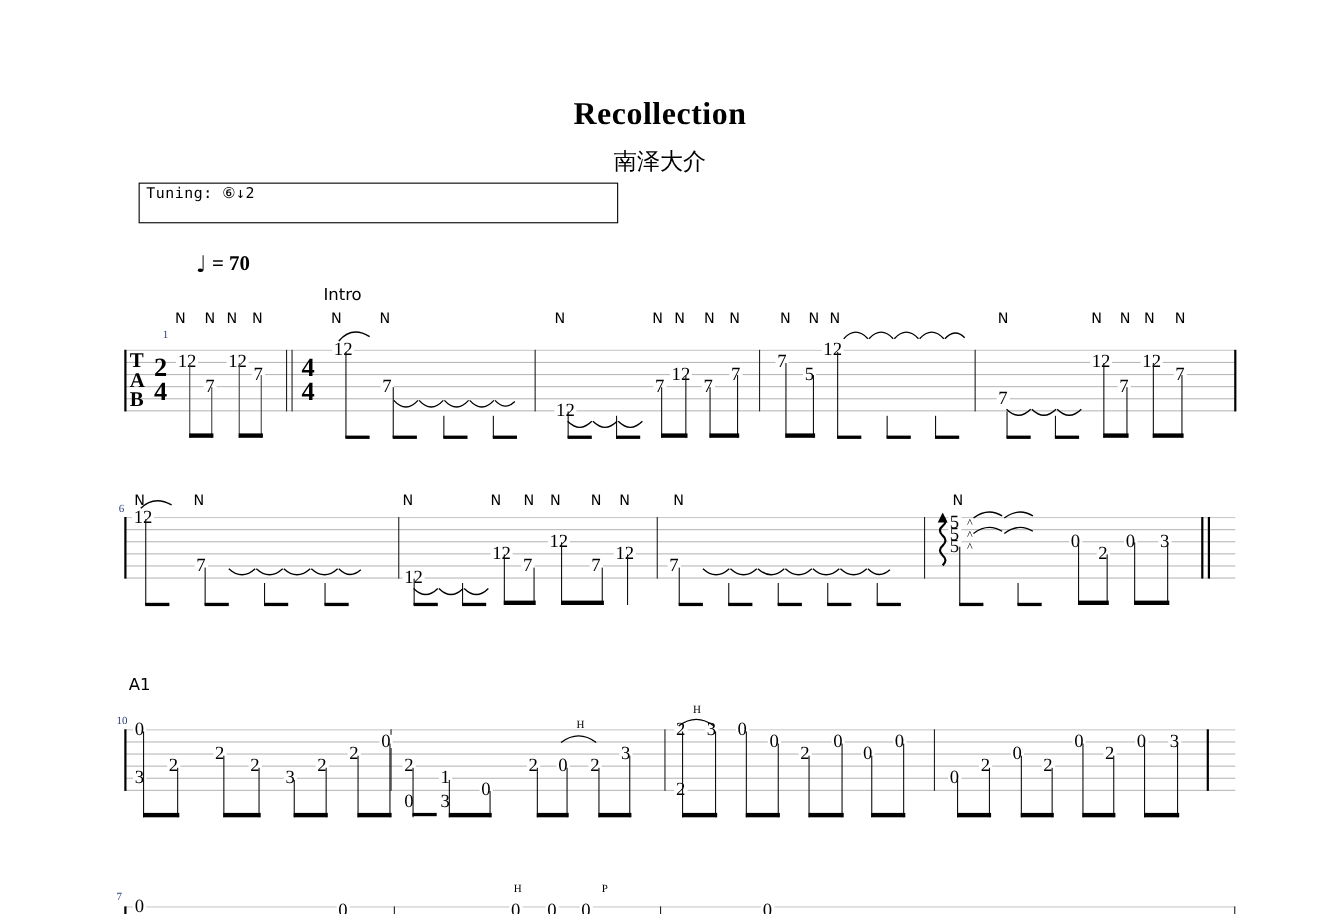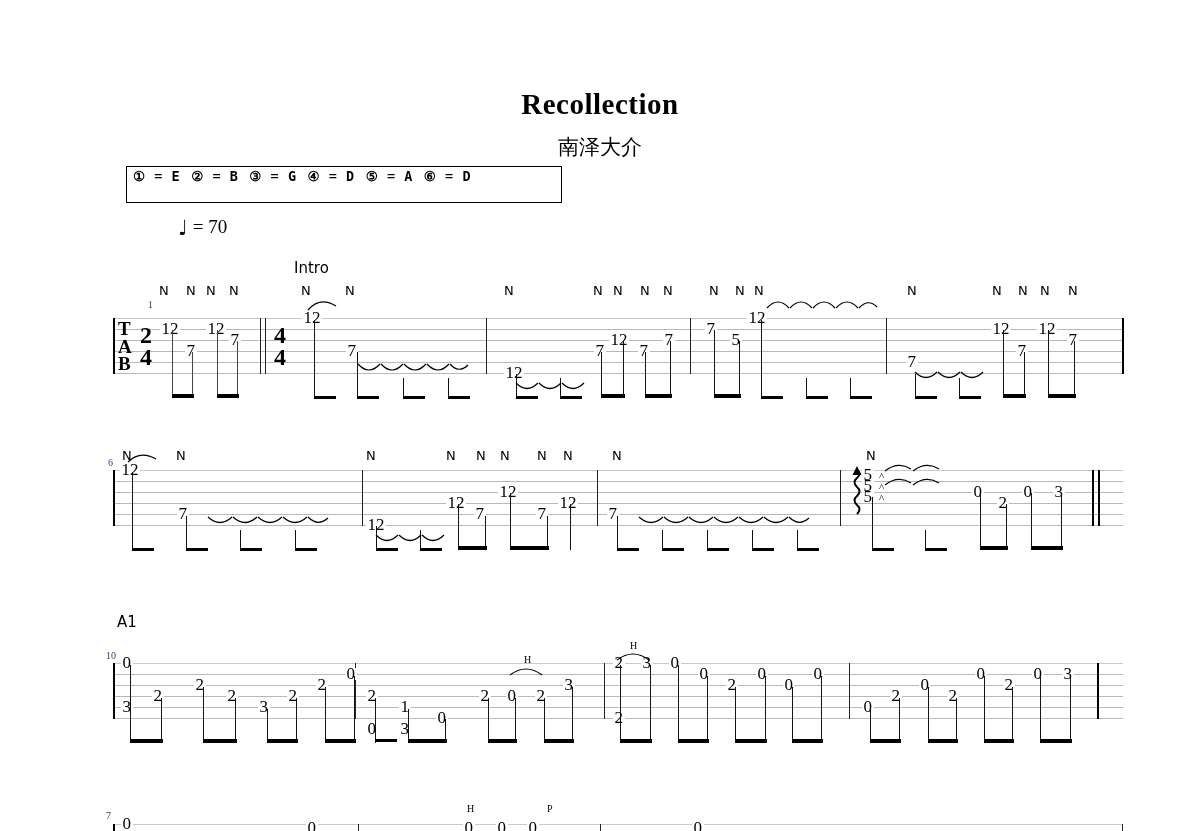--- a/index.html
+++ b/index.html
@@ -11,22 +11,22 @@
          font-family:"Liberation Serif", serif;font-weight:bold;font-size:29px;
          letter-spacing:.5px;}
   #composer{position:absolute;left:0;top:133px;width:1200px;text-align:center;
             font-family:"DejaVu Sans", sans-serif;font-size:21px;}
 
   #tuning-box{position:absolute;left:126px;top:166px;width:436px;height:37px;
               border:1.4px solid #000;box-sizing:border-box;
               font-family:"DejaVu Sans Mono", monospace;font-size:13.5px;
               padding:1px 0 0 6px;line-height:17px;letter-spacing:.5px;}
   #tuning-box .l2 span{margin-right:11px;}
-  #tempo{position:absolute;left:178px;top:214px;font-family:"Liberation Serif",serif;
-         font-size:19px;font-weight:normal;white-space:nowrap;}
+  #tempo{position:absolute;left:178px;top:226px;font-family:"Liberation Serif",serif;
+         font-size:19px;font-weight:bold;white-space:nowrap;}
   #tempo .qn{font-family:"DejaVu Sans",sans-serif;font-size:21px;position:relative;top:2px;}
 
   
   .system{position:absolute;left:0;width:1200px;}
   .staff{position:absolute;}
   .sline{position:absolute;height:1px;background:#b8b8b8;left:0;right:0;}
   .sline.top{background:#c9c9c9;}
   .barline{position:absolute;width:1.6px;background:#000;}
   .barline.thin{width:1.2px;background:#222;}
 
@@ -50,22 +50,23 @@
   svg.ov{position:absolute;overflow:visible;pointer-events:none;}
   .arp{position:absolute;}
 </style>
 </head>
 <body>
 
 <div id="title">Recollection</div>
 <div id="composer">南泽大介</div>
 
 <div id="tuning-box">
-  <div class="l2">
-    <span><b>①</b> <i style="font-style:normal">=</i> <b>E</b></span><span><b>②</b> <i style="font-style:normal">=</i> <b>B</b></span><span><b>③</b> <i style="font-style:normal">=</i> <b>G</b></span><span><b>④</b> <i style="font-style:normal">=</i> <b>D</b></span><span><b>⑤</b> <i style="font-style:normal">=</i> <b>A</b></span><span><b>⑥</b> <i style="font-style:normal">=</i> <b>D</b></span>
+  <div class="l1">
+    <span>Tuning:</span>
+    <span>⑥↓2</span>
   </div>
 </div>
 
 <div id="tempo">
   <span class="qn">♩</span>
   <span>=</span>
   <span>70</span>
 </div>
 
 <div class="system" style="top:0">

